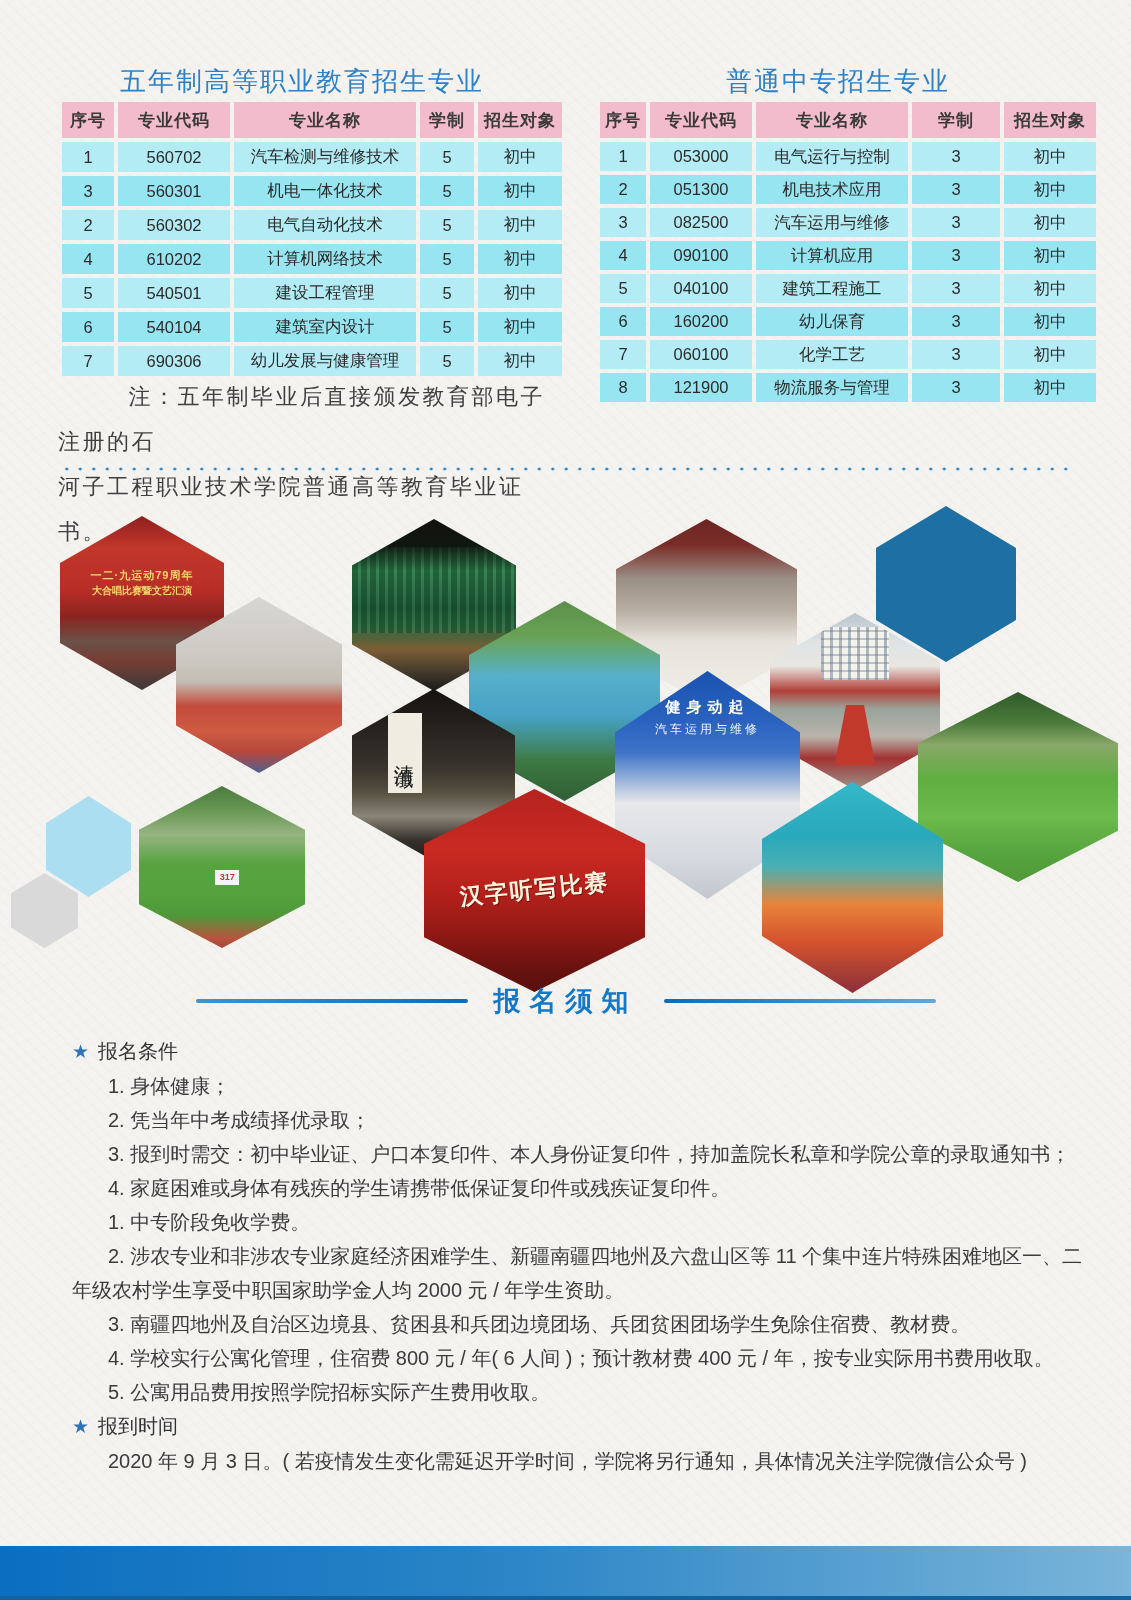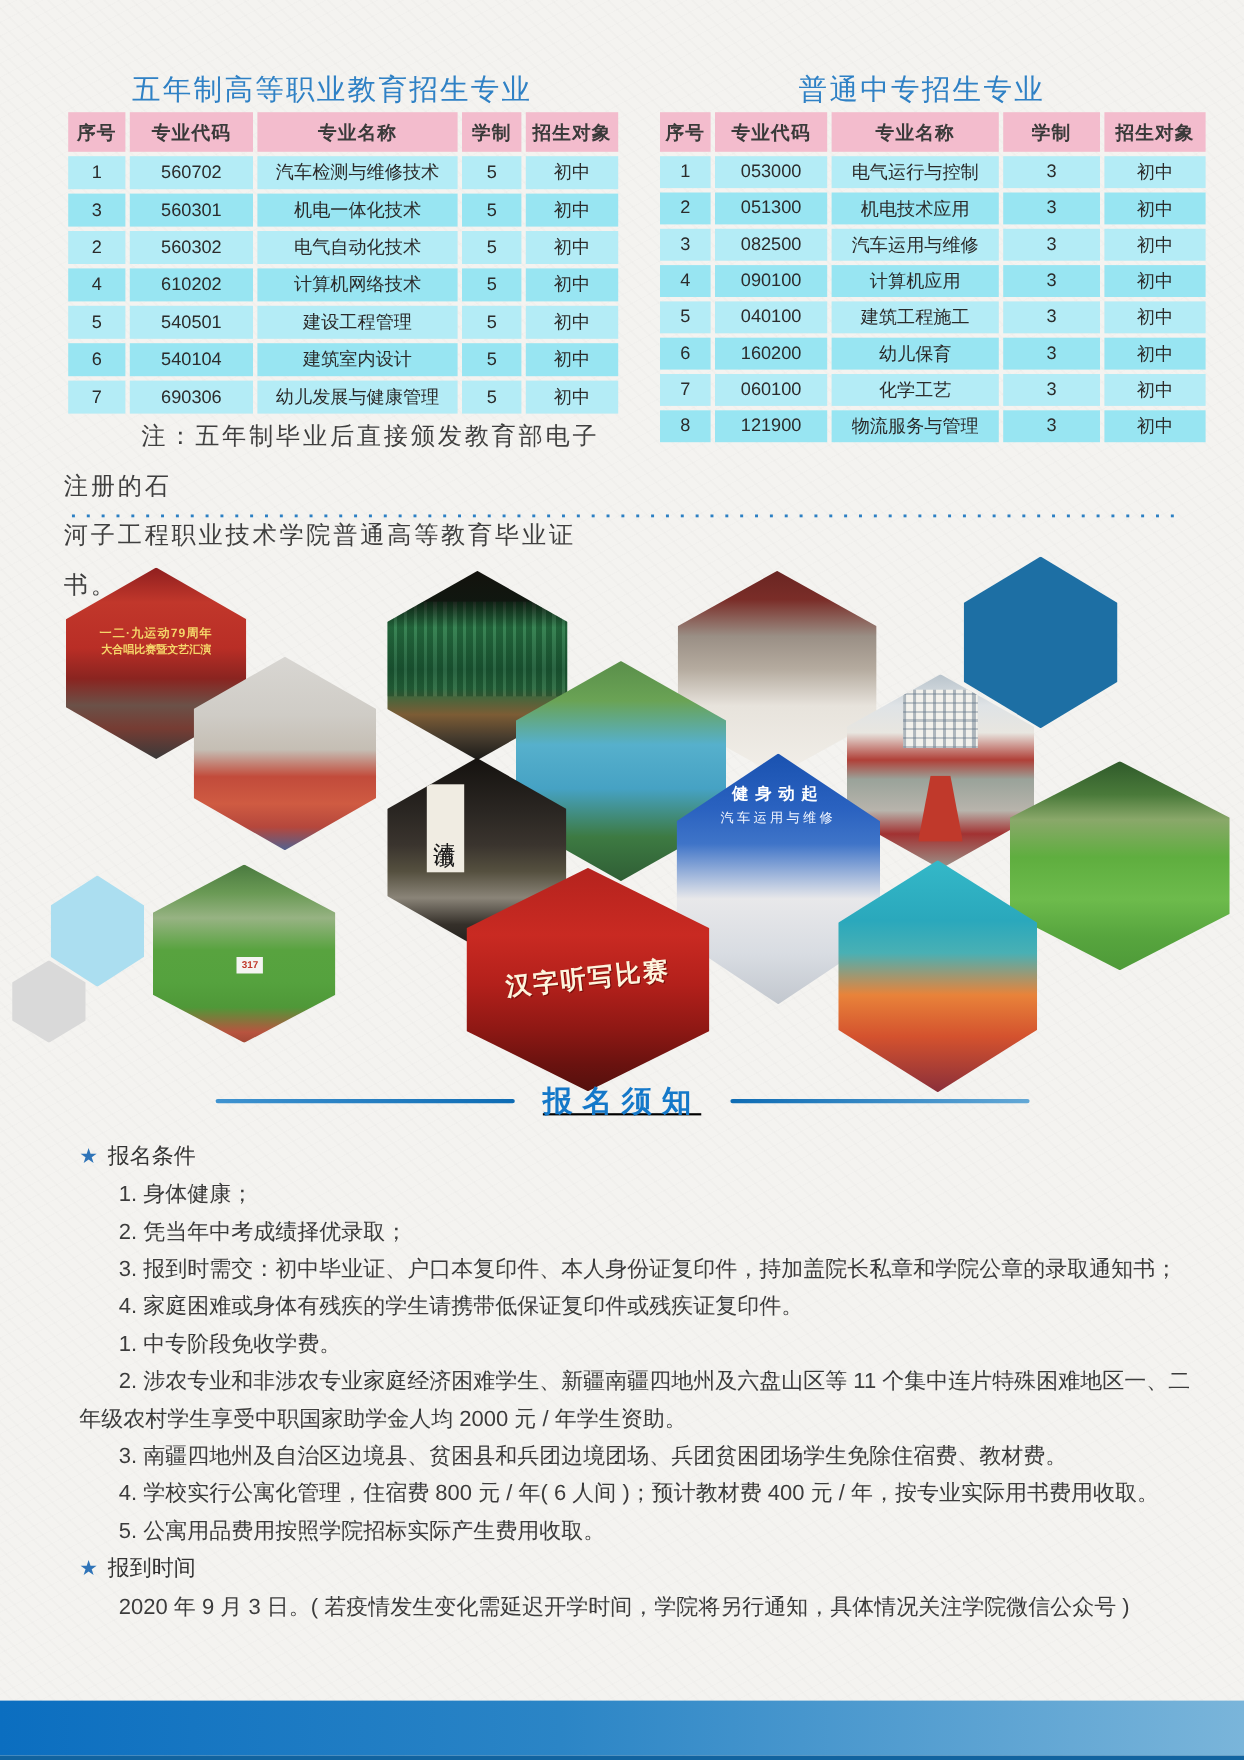--- a/index.html
+++ b/index.html
@@ -70,21 +70,21 @@
     background-image:repeating-linear-gradient(90deg, rgba(90,110,130,0.45) 0 3px, transparent 3px 9px),
                      repeating-linear-gradient(0deg, rgba(90,110,130,0.35) 0 2px, transparent 2px 8px);}
   .hx-building .carpet{position:absolute;left:38%;top:52%;width:24%;height:34%;background:#c0392b;
     clip-path:polygon(28% 0,72% 0,100% 100%,0 100%);}
   .hx-solidblue{left:876px;top:506px;width:140px;height:156px;background:#1d6fa4;}
   .hx-qingyi{left:352px;top:689px;width:163px;height:172px;
     background:linear-gradient(180deg,#15120f 0%,#2a2622 28%,#3a342e 46%,#55503f 60%,#8a8478 74%,#35302a 88%,#201d1a 100%);}
   .hx-qingyi .banner{position:absolute;left:22%;top:14%;width:34px;height:80px;background:#f0ece2;
     display:flex;align-items:center;justify-content:center;
     writing-mode:vertical-rl;font-family:"DejaVu Serif",serif;font-size:20px;color:#1c1c1c;letter-spacing:4px;}
-  .hx-award{left:615px;top:685px;width:185px;height:228px;
+  .hx-award{left:615px;top:671px;width:185px;height:228px;
     background:linear-gradient(180deg,#1a52b0 0%,#2a62c0 22%,#3f74c8 36%,#e8e8ea 58%,#d8dce2 80%,#c2c7ce 100%);}
   .hx-award .bl1{position:absolute;left:0;top:12%;width:100%;text-align:center;
     color:#ffffff;font-size:15px;font-weight:bold;letter-spacing:6px;}
   .hx-award .bl2{position:absolute;left:0;top:22%;width:100%;text-align:center;
     color:#f2f6ff;font-size:12px;letter-spacing:3px;}
   .hx-grass{left:918px;top:692px;width:200px;height:190px;
     background:linear-gradient(180deg,#2f5a2a 0%,#4a7a3a 16%,#8aa86a 28%,#5fae3f 46%,#6dbb4c 66%,#57a53e 84%,#4e9a38 100%);}
   .hx-runner{left:139px;top:786px;width:166px;height:162px;
     background:linear-gradient(180deg,#4a7a3f 0%,#6a9a55 16%,#97b383 30%,#58a33f 48%,#55a23e 66%,#4f9838 80%,#b8543f 94%,#a34836 100%);}
   .hx-runner .bib{position:absolute;left:46%;top:52%;width:24px;height:15px;background:#f4f4f2;
@@ -97,21 +97,21 @@
   .hx-dance{left:762px;top:782px;width:181px;height:211px;
     background:linear-gradient(180deg,#34b8c8 0%,#2aa8bc 26%,#49b0b4 40%,#e8833a 58%,#d4522e 76%,#8a2f3a 100%);}
   .hx-lblue{left:46px;top:796px;width:85px;height:101px;background:#abdef0;}
   .hx-gray{left:11px;top:873px;width:67px;height:75px;background:#d9d9d9;}
   .hx-label{position:absolute;left:0;width:100%;text-align:center;color:#f5d66a;font-weight:bold;}
   .hx-assembly .l1{top:30%;font-size:11px;letter-spacing:1px;}
   .hx-assembly .l2{top:39%;font-size:10px;}
 
   
   #nhead{position:absolute;left:0;top:983px;width:1131px;display:flex;
-    align-items:center;justify-content:center;gap:26px;z-index:5;text-decoration:underline;}
+    align-items:center;justify-content:center;gap:26px;z-index:5;}
   #nhead .rule{height:4px;width:272px;border-radius:2px;}
   #nhead .rl{background:linear-gradient(90deg,#3f93d0,#0e6cb4);}
   #nhead .rr{background:linear-gradient(90deg,#0e6cb4,#63a8d6);}
   #nhead .htitle{font-size:27px;font-weight:bold;color:#1478c9;letter-spacing:9px;}
 
   
   #notice{position:absolute;left:72px;top:1034px;width:1016px;z-index:4;
     font-size:20px;line-height:34px;color:#3b3b3b;}
   #notice p{margin:0;}
   .n-sec{color:#333;font-weight:500;}

